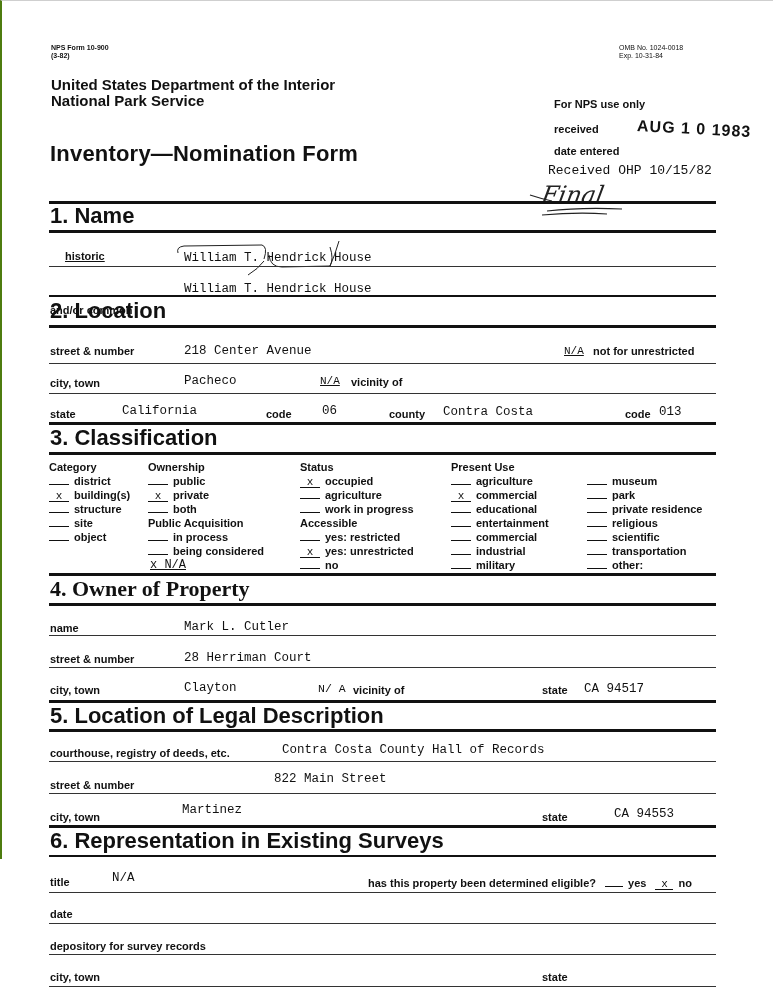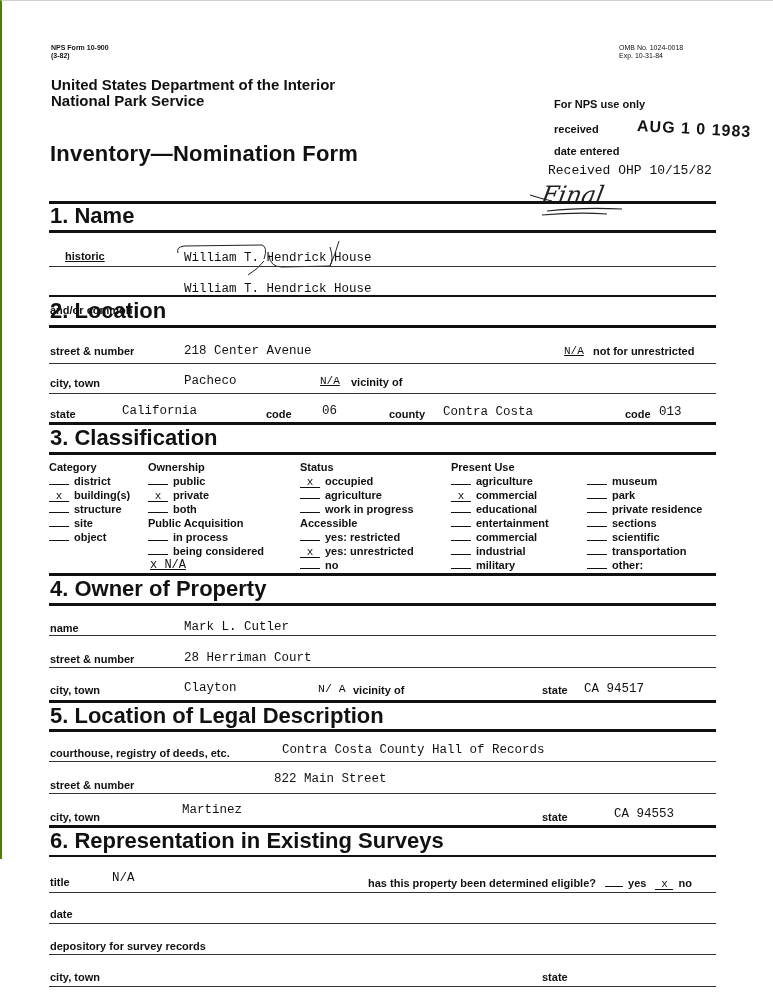--- a/index.html
+++ b/index.html
@@ -144,28 +144,28 @@
     <div><span class="blank"></span><span>educational</span></div>
     <div><span class="blank"></span><span>entertainment</span></div>
     <div><span class="blank"></span><span>commercial</span></div>
     <div><span class="blank"></span><span>industrial</span></div>
     <div><span class="blank"></span><span>military</span></div>
   </div>
   <div class="abs cls" style="left:585px;top:473px;">
     <div><span class="blank"></span><span>museum</span></div>
     <div><span class="blank"></span><span>park</span></div>
     <div><span class="blank"></span><span>private residence</span></div>
-    <div><span class="blank"></span><span>sections</span></div>
+    <div><span class="blank"></span><span>religious</span></div>
     <div><span class="blank"></span><span>scientific</span></div>
     <div><span class="blank"></span><span>transportation</span></div>
     <div><span class="blank"></span><span>other:</span></div>
   </div>
   <div class="rule thick" style="top:572px;"></div>
 
-  <div class="abs sect" style="left:48px;top:576px;">4.  Owner of Property</div>
+  <div class="abs sect" style="left:48px;top:576px;font-family:Liberation Serif, serif;">4.  Owner of Property</div>
   <div class="rule thick" style="top:602px;"></div>
 
   <div class="abs lbl" style="left:48px;top:621px;">name</div>
   <div class="abs typed" style="left:182px;top:619px;">Mark L. Cutler</div>
   <div class="rule thin" style="top:634px;"></div>
 
   <div class="abs lbl" style="left:48px;top:652px;">street &amp; number</div>
   <div class="abs typed" style="left:182px;top:650px;">28 Herriman Court</div>
   <div class="rule thin" style="top:666px;"></div>
 

